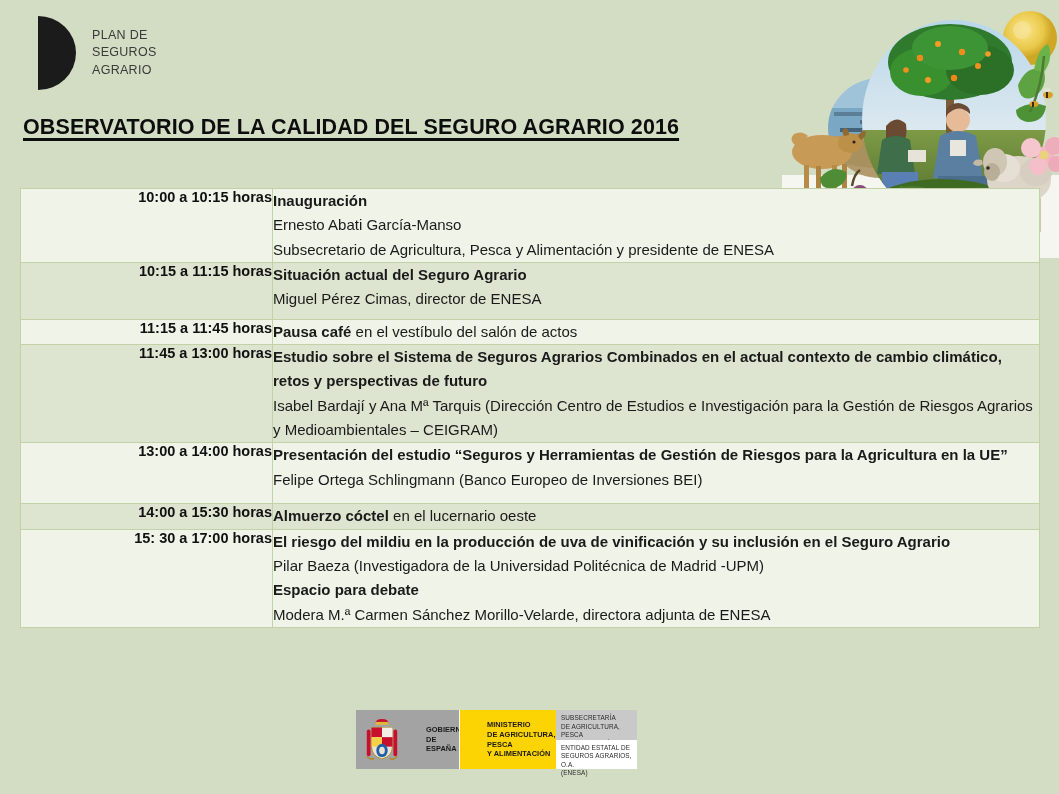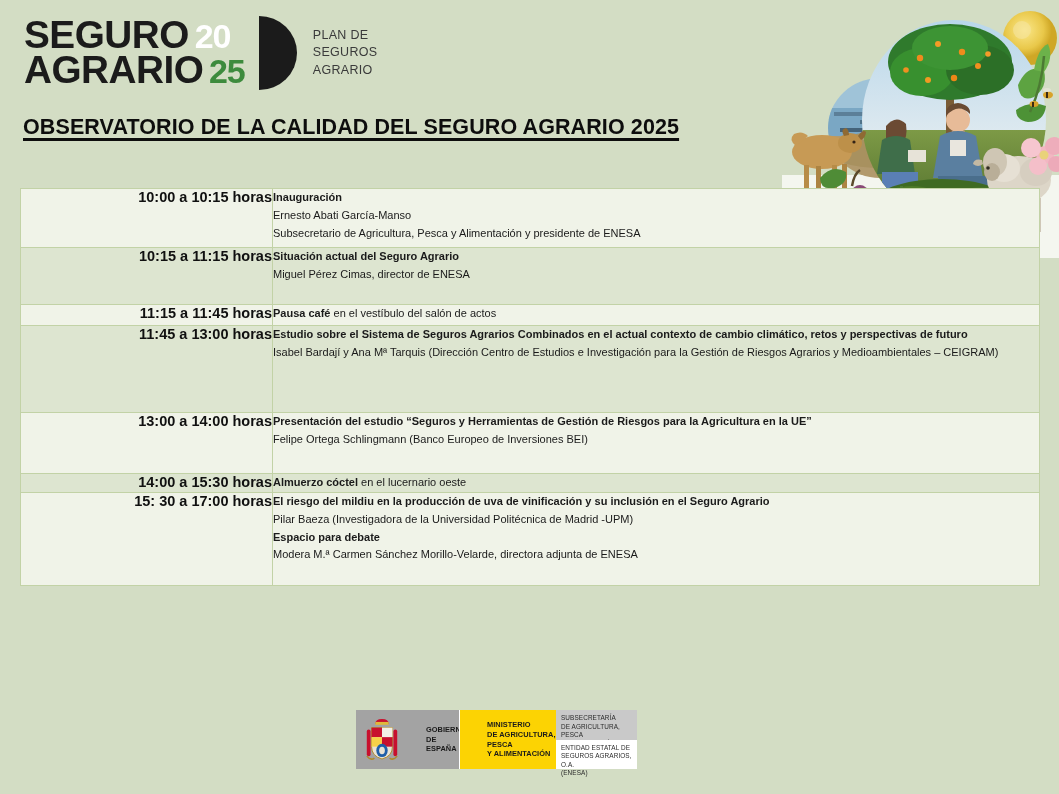--- a/index.html
+++ b/index.html
@@ -118,21 +118,21 @@
     width: 251px;
     text-align: right;
     padding: 9px 14px 9px 6px;
     font-size: 14.5px;
     font-weight: bold;
     color: #101010;
     white-space: nowrap;
   }
   td.content-cell {
     padding: 9px 10px 9px 12px;
-    font-size: 11px;
+    font-size: 15px;
     color: #1a1a1a;
     line-height: 1.62;
   }
   .line { margin: 0; }
   .b { font-weight: bold; }
 
   
   .h-r0 td { height: 58px; }
   .h-r1 td { height: 56px; }
   .h-r2 td { height: 20px; }
@@ -204,30 +204,20 @@
     width: 38px;
     height: 48px;
     margin-right: 5px;
     flex: 0 0 auto;
   }
 </style>
 </head>
 <body>
 
 <div id="header-logo">
-  <div class="logo-wordmark">
-    <div class="logo-line">
-      <span class="logo-word">SEGURO</span>
-      <span class="logo-year y20">20</span>
-    </div>
-    <div class="logo-line">
-      <span class="logo-word">AGRARIO</span>
-      <span class="logo-year y25">25</span>
-    </div>
-  </div>
   <div class="logo-dshape"></div>
   <div class="logo-plan">
     <div>PLAN DE</div>
     <div>SEGUROS</div>
     <div>AGRARIO</div>
   </div>
 </div>
 
 <div id="collage">
   <svg width="277" height="258" viewBox="0 0 277 258">
@@ -382,21 +372,21 @@
 
     <g>
       <circle cx="120" cy="215" r="22" fill="#d92f24"></circle>
       <ellipse cx="112" cy="206" rx="7" ry="5" fill="#ec6057" opacity="0.65"></ellipse>
       <path d="M112 195 l4 -8 l4 8 l7 -5 l-2 8 l8 0 l-7 5 z" fill="#3f8a34"></path>
       <rect x="118" y="186" width="3" height="8" fill="#4e7a31"></rect>
     </g>
   </svg>
 </div>
 
-<div id="page-title">OBSERVATORIO DE LA CALIDAD  DEL SEGURO AGRARIO 2025</div>
+<div id="page-title">OBSERVATORIO DE LA CALIDAD  DEL SEGURO AGRARIO 2016</div>
 
 <table id="agenda-table">
   <tbody>
 
     <tr class="row-light h-r0">
       <td class="time-cell">10:00 a 10:15 horas</td>
       <td class="content-cell">
         <p class="line b">Inauguración</p>
         <p class="line">Ernesto Abati García-Manso</p>
         <p class="line">Subsecretario de Agricultura, Pesca y Alimentación y presidente de ENESA</p>

